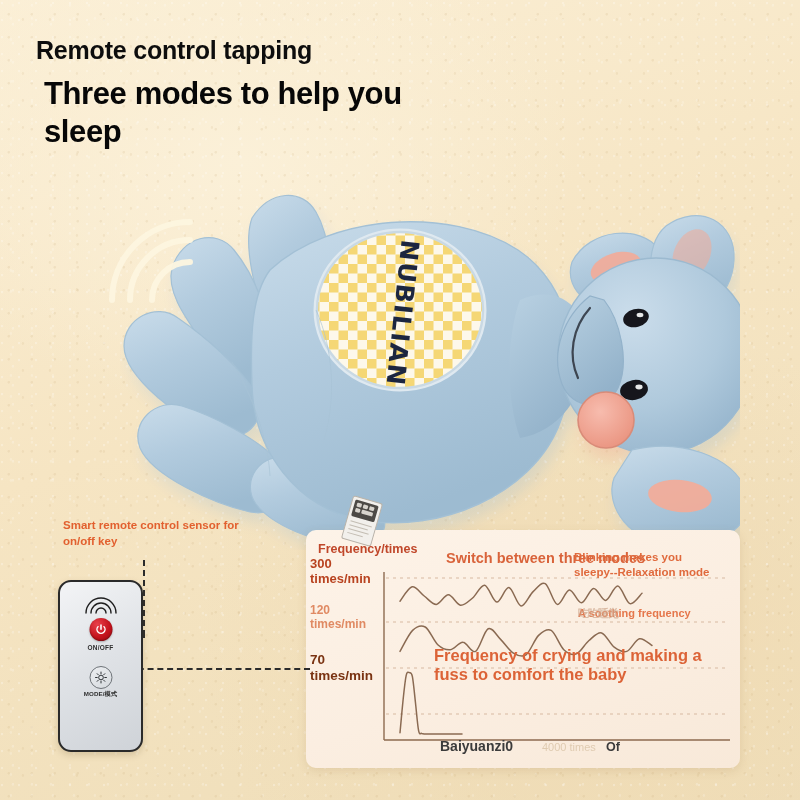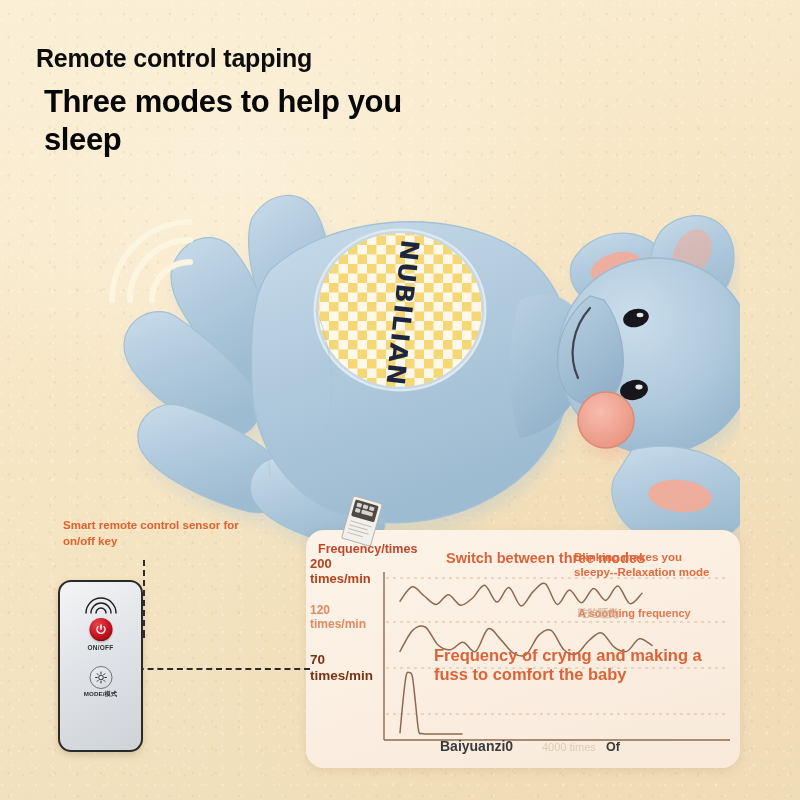--- a/index.html
+++ b/index.html
@@ -48,21 +48,20 @@
     top: 36px;
     width: 420px;
     z-index: 20;
   }
   #headline .line1 {
     font-size: 25px;
     font-weight: bold;
     color: #0d0d0d;
     letter-spacing: -.2px;
     line-height: 1.18;
-    margin-top: 8px;
   }
   #headline .line2 {
     font-size: 31px;
     font-weight: bold;
     color: #070707;
     letter-spacing: -.4px;
     line-height: 1.24;
     margin-top: 9px;
     margin-left: 8px;
   }
@@ -199,21 +198,21 @@
   }
 
   
   #info-panel {
     position: absolute;
     left: 306px;
     top: 530px;
     width: 434px;
     height: 238px;
     background: linear-gradient(160deg, #fdf3e8 0%, #fbeee1 55%, #f8e9d9 100%);
-    border-radius: 18px;
+    border-radius: 10px;
     box-shadow: 0 3px 10px rgba(150,110,65,.16);
     z-index: 18;
     overflow: hidden;
   }
   #freq-axis-title {
     position: absolute;
     left: 12px;
     top: 12px;
     font-size: 12.5px;
     font-weight: bold;
@@ -502,21 +501,21 @@
         <path d="M5 38 H21"></path>
     </g>
   </svg>
 
   <div id="info-panel">
 
     <div id="freq-axis-title">Frequency/times</div>
     <div id="panel-title">Switch between three modes</div>
 
     <div class="axis-tick tick-200">
-      <span class="num">200</span>
+      <span class="num">300</span>
       <span class="unit">times/min</span>
     </div>
     <div class="axis-tick tick-120">
       <span class="num">120</span>
       <span class="unit">times/min</span>
     </div>
     <div class="axis-tick tick-70">
       <span class="num">70</span>
       <span class="unit">times/min</span>
     </div>

